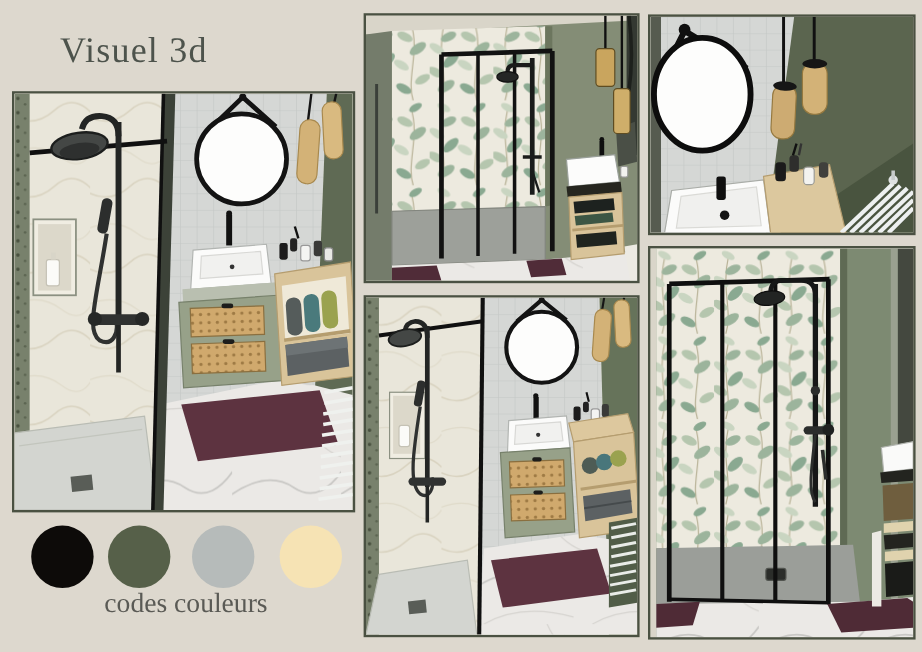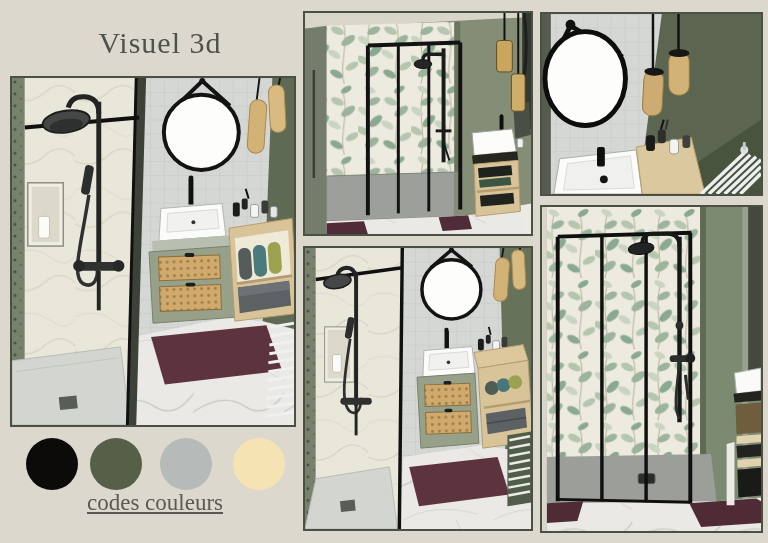--- a/index.html
+++ b/index.html
@@ -2,38 +2,38 @@
 <html><head>
 <meta charset="utf-8">
 <style>
   html,body{margin:0;padding:0}
   body{
     width:768px;height:543px;position:relative;overflow:hidden;
     background:#ddd8ce;
     font-family:"Liberation Serif","DejaVu Serif",serif;
   }
   .title{
-    position:absolute;left:50px;top:26px;width:220px;text-align:center;
+    position:absolute;left:50px;top:26px;width:220px;text-align:left;
     font-size:30px;color:#4d534c;letter-spacing:1px;
   }
   .panel{
     position:absolute;border:2px solid #4a5142;box-sizing:border-box;
     background:#e9e6da;overflow:hidden;
   }
   .panel svg{display:block;width:100%;height:100%}
   #panelA{left:10px;top:76px;width:286px;height:351px}
   #panelB{left:303px;top:11px;width:230px;height:225px}
   #panelC{left:540px;top:12px;width:223px;height:184px}
   #panelD{left:303px;top:246px;width:230px;height:285px}
   #panelE{left:540px;top:205px;width:223px;height:328px}
   .swatch{position:absolute;top:438px;width:52px;height:52px;border-radius:50%}
   #sw0{left:26px}#sw1{left:90px}#sw2{left:160px}#sw3{left:233px}
   .palette-label{
     position:absolute;left:40px;top:490px;width:230px;text-align:center;
-    font-size:23px;color:#5a5a55;text-decoration:underline;
+    font-size:23px;color:#5a5a55;
   }
 </style>
 </head>
 <body>
 
 <svg width="0" height="0" style="position:absolute" aria-hidden="true">
   <defs>
     <pattern id="tile" width="14" height="14" patternUnits="userSpaceOnUse">
       <rect width="14" height="14" fill="#d5d7d5"></rect>
       <path d="M0 0H14M0 0V14" stroke="#c4c7c5" stroke-width="1" fill="none"></path>

